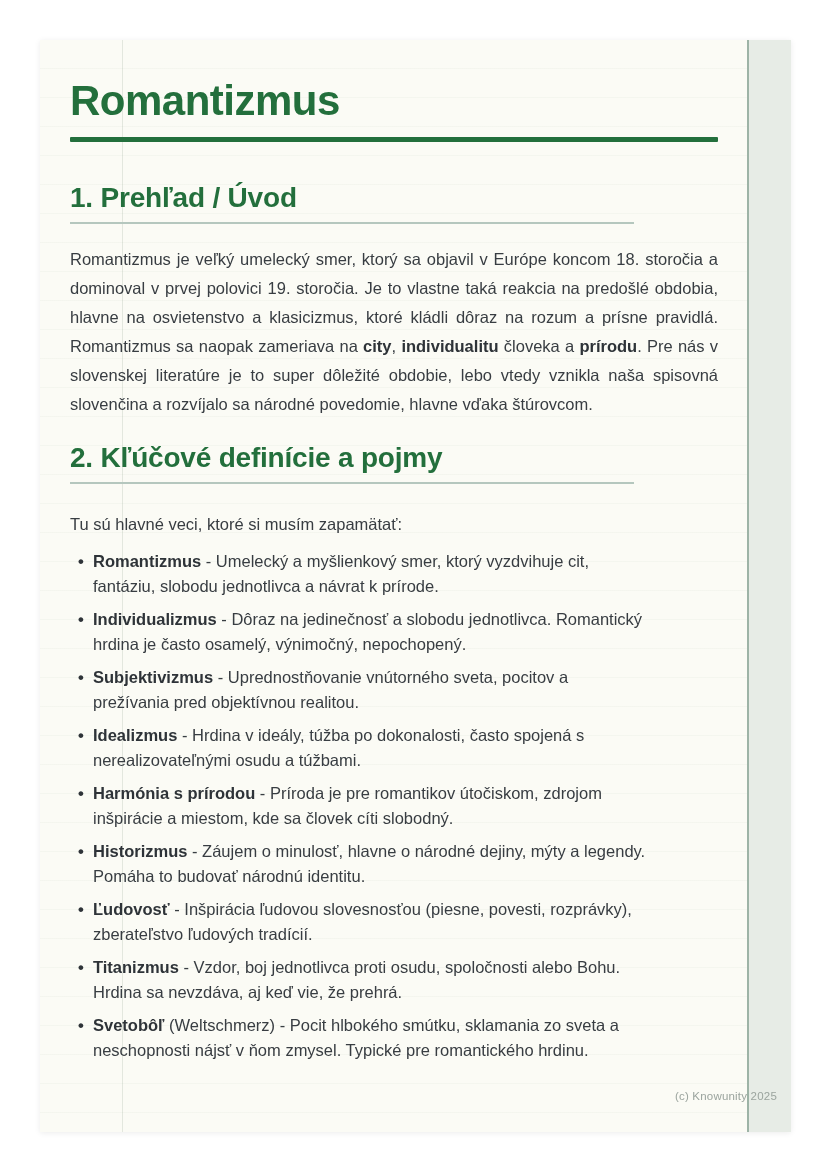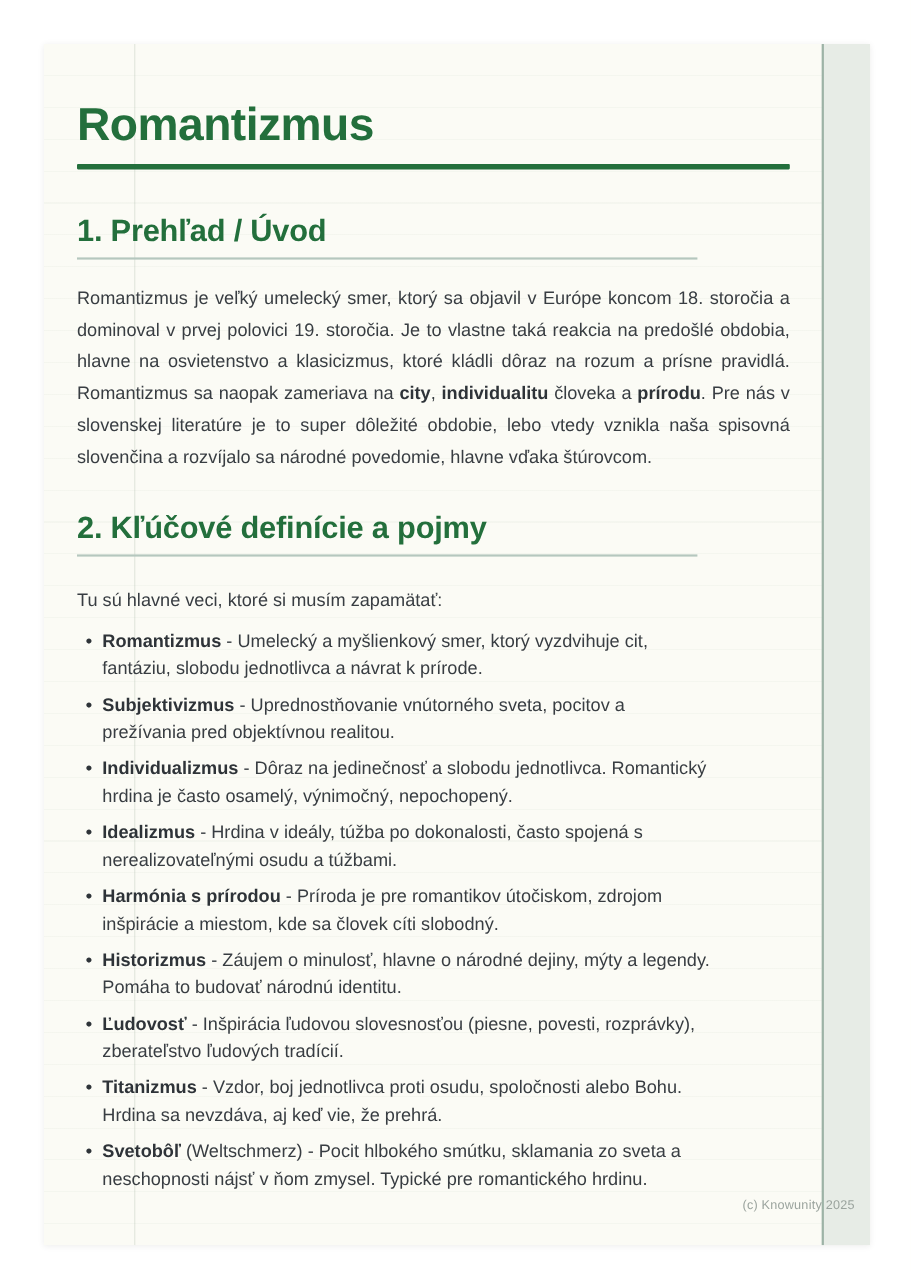--- a/index.html
+++ b/index.html
@@ -27,38 +27,38 @@
   .vline{
     position:absolute;left:82px;top:0;bottom:0;width:1px;
     background:rgba(140,160,140,0.22);
   }
   .strip{
     position:absolute;right:0;top:0;bottom:0;width:42px;
     background:#e7ece6;
     border-left:2px solid #9db3a6;
   }
   .content{
-    position:absolute;left:30px;top:12px;width:648px;
+    position:absolute;left:30px;top:0;width:648px;
     color:#383d42;
   }
   h1{
     margin:38px 0 0 0;
     font-size:42px;line-height:46px;font-weight:700;
     color:#236f3c;letter-spacing:-0.5px;
   }
   .rule-thick{
     margin-top:13px;height:5px;width:648px;
     background:#236f3c;border-radius:1px;
   }
   h2{
     margin:0;font-size:28px;line-height:34px;font-weight:700;
     color:#236f3c;letter-spacing:-0.2px;
   }
   .h2-first{margin-top:39px;}
-  .h2-second{margin-top:32px;}
+  .h2-second{margin-top:22px;}
   .rule-thin{
     margin-top:7px;height:2px;width:564px;
     background:#b5c7be;
   }
   .para{
     margin:21px 0 0 0;
     font-size:16.5px;line-height:29px;
     text-align:justify;
   }
   .para b{font-weight:700;color:#2e3338;}
@@ -103,22 +103,22 @@
 
     <p class="para"><span>Romantizmus je veľký umelecký smer, ktorý sa objavil v Európe koncom 18. storočia a dominoval v prvej polovici 19. storočia. Je to vlastne taká reakcia na predošlé obdobia, hlavne na osvietenstvo a klasicizmus, ktoré kládli dôraz na rozum a prísne pravidlá. Romantizmus sa naopak zameriava na </span><b>city</b><span>, </span><b>individualitu</b><span> človeka a </span><b>prírodu</b><span>. Pre nás v slovenskej literatúre je to super dôležité obdobie, lebo vtedy vznikla naša spisovná slovenčina a rozvíjalo sa národné povedomie, hlavne vďaka štúrovcom.</span></p>
 
     <h2 class="h2-second">2. Kľúčové definície a pojmy</h2>
     <div class="rule-thin"></div>
 
     <p class="intro">Tu sú hlavné veci, ktoré si musím zapamätať:</p>
 
     <ul class="defs">
       <li><span class="term">Romantizmus</span><span> - </span><span>Umelecký a myšlienkový smer, ktorý vyzdvihuje cit,</span><br><span>fantáziu, slobodu jednotlivca a návrat k prírode.</span></li>
+      <li><span class="term">Individualizmus</span><span> - </span><span>Dôraz na jedinečnosť a slobodu jednotlivca. Romantický</span><br><span>hrdina je často osamelý, výnimočný, nepochopený.</span></li>
       <li><span class="term">Subjektivizmus</span><span> - </span><span>Uprednostňovanie vnútorného sveta, pocitov a</span><br><span>prežívania pred objektívnou realitou.</span></li>
-      <li><span class="term">Individualizmus</span><span> - </span><span>Dôraz na jedinečnosť a slobodu jednotlivca. Romantický</span><br><span>hrdina je často osamelý, výnimočný, nepochopený.</span></li>
       <li><span class="term">Idealizmus</span><span> - </span><span>Hrdina v ideály, túžba po dokonalosti, často spojená s</span><br><span>nerealizovateľnými osudu a túžbami.</span></li>
       <li><span class="term">Harmónia s prírodou</span><span> - </span><span>Príroda je pre romantikov útočiskom, zdrojom</span><br><span>inšpirácie a miestom, kde sa človek cíti slobodný.</span></li>
       <li><span class="term">Historizmus</span><span> - </span><span>Záujem o minulosť, hlavne o národné dejiny, mýty a legendy.</span><br><span>Pomáha to budovať národnú identitu.</span></li>
       <li><span class="term">Ľudovosť</span><span> - </span><span>Inšpirácia ľudovou slovesnosťou (piesne, povesti, rozprávky),</span><br><span>zberateľstvo ľudových tradícií.</span></li>
       <li><span class="term">Titanizmus</span><span> - </span><span>Vzdor, boj jednotlivca proti osudu, spoločnosti alebo Bohu.</span><br><span>Hrdina sa nevzdáva, aj keď vie, že prehrá.</span></li>
       <li><span class="term">Svetobôľ</span><span> (</span><span class="note">Weltschmerz</span><span>)</span><span> - </span><span>Pocit hlbokého smútku, sklamania zo sveta a</span><br><span>neschopnosti nájsť v ňom zmysel. Typické pre romantického hrdinu.</span></li>
     </ul>
   </div>
 
   <div class="footer-mark">(c) Knowunity 2025</div>

